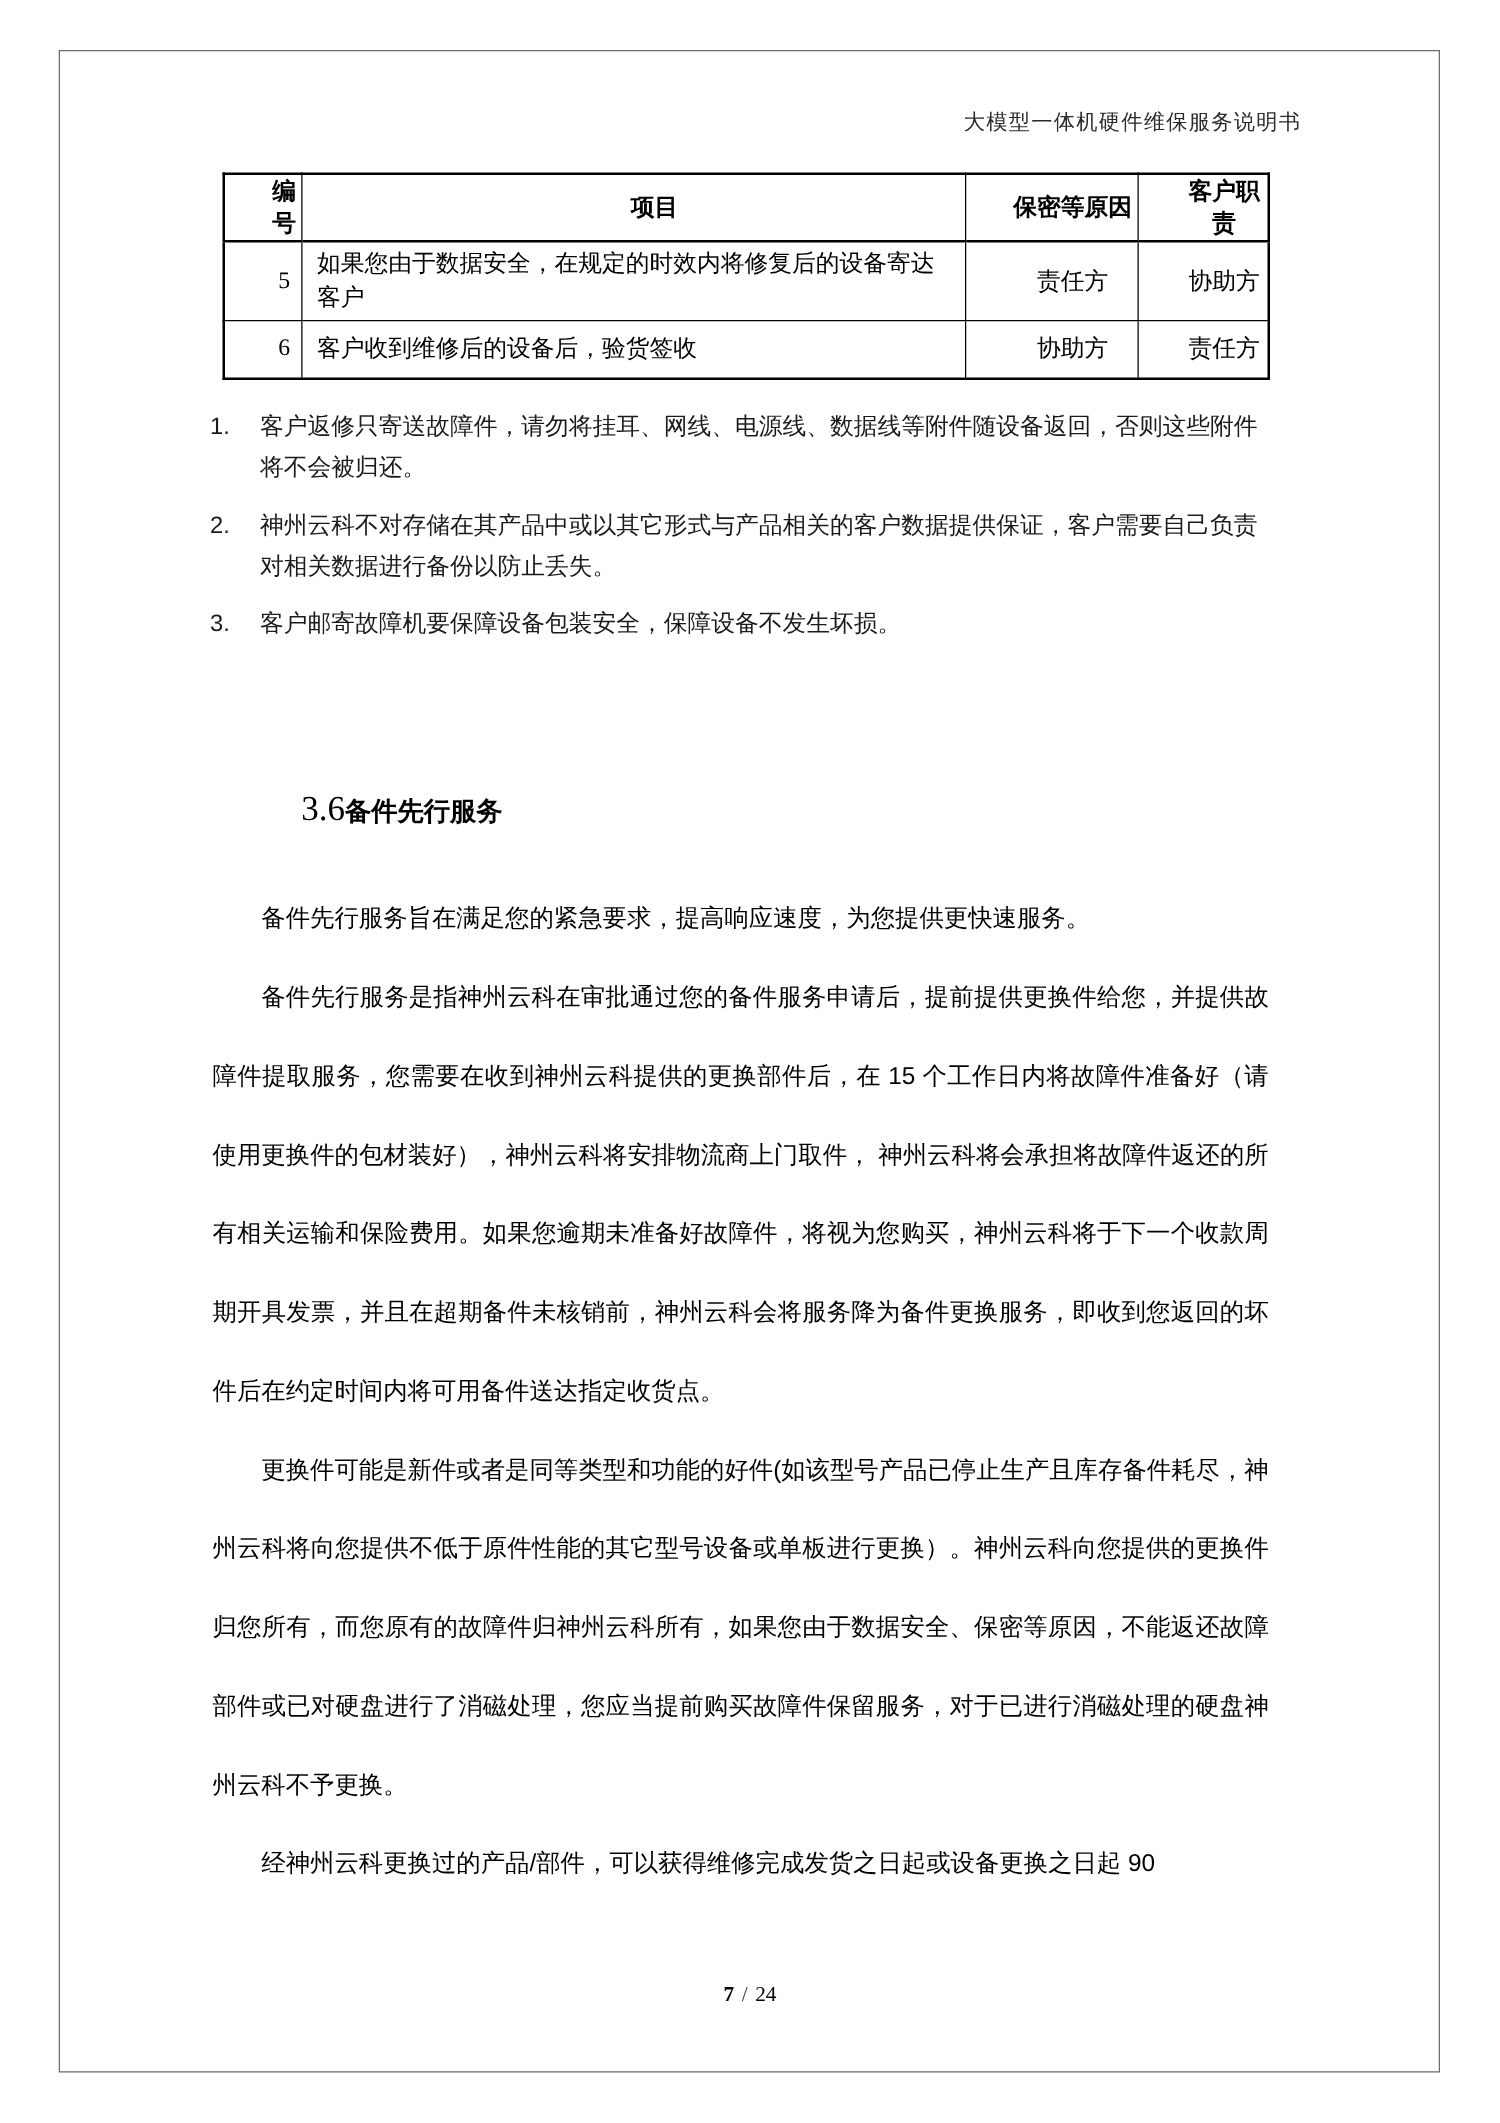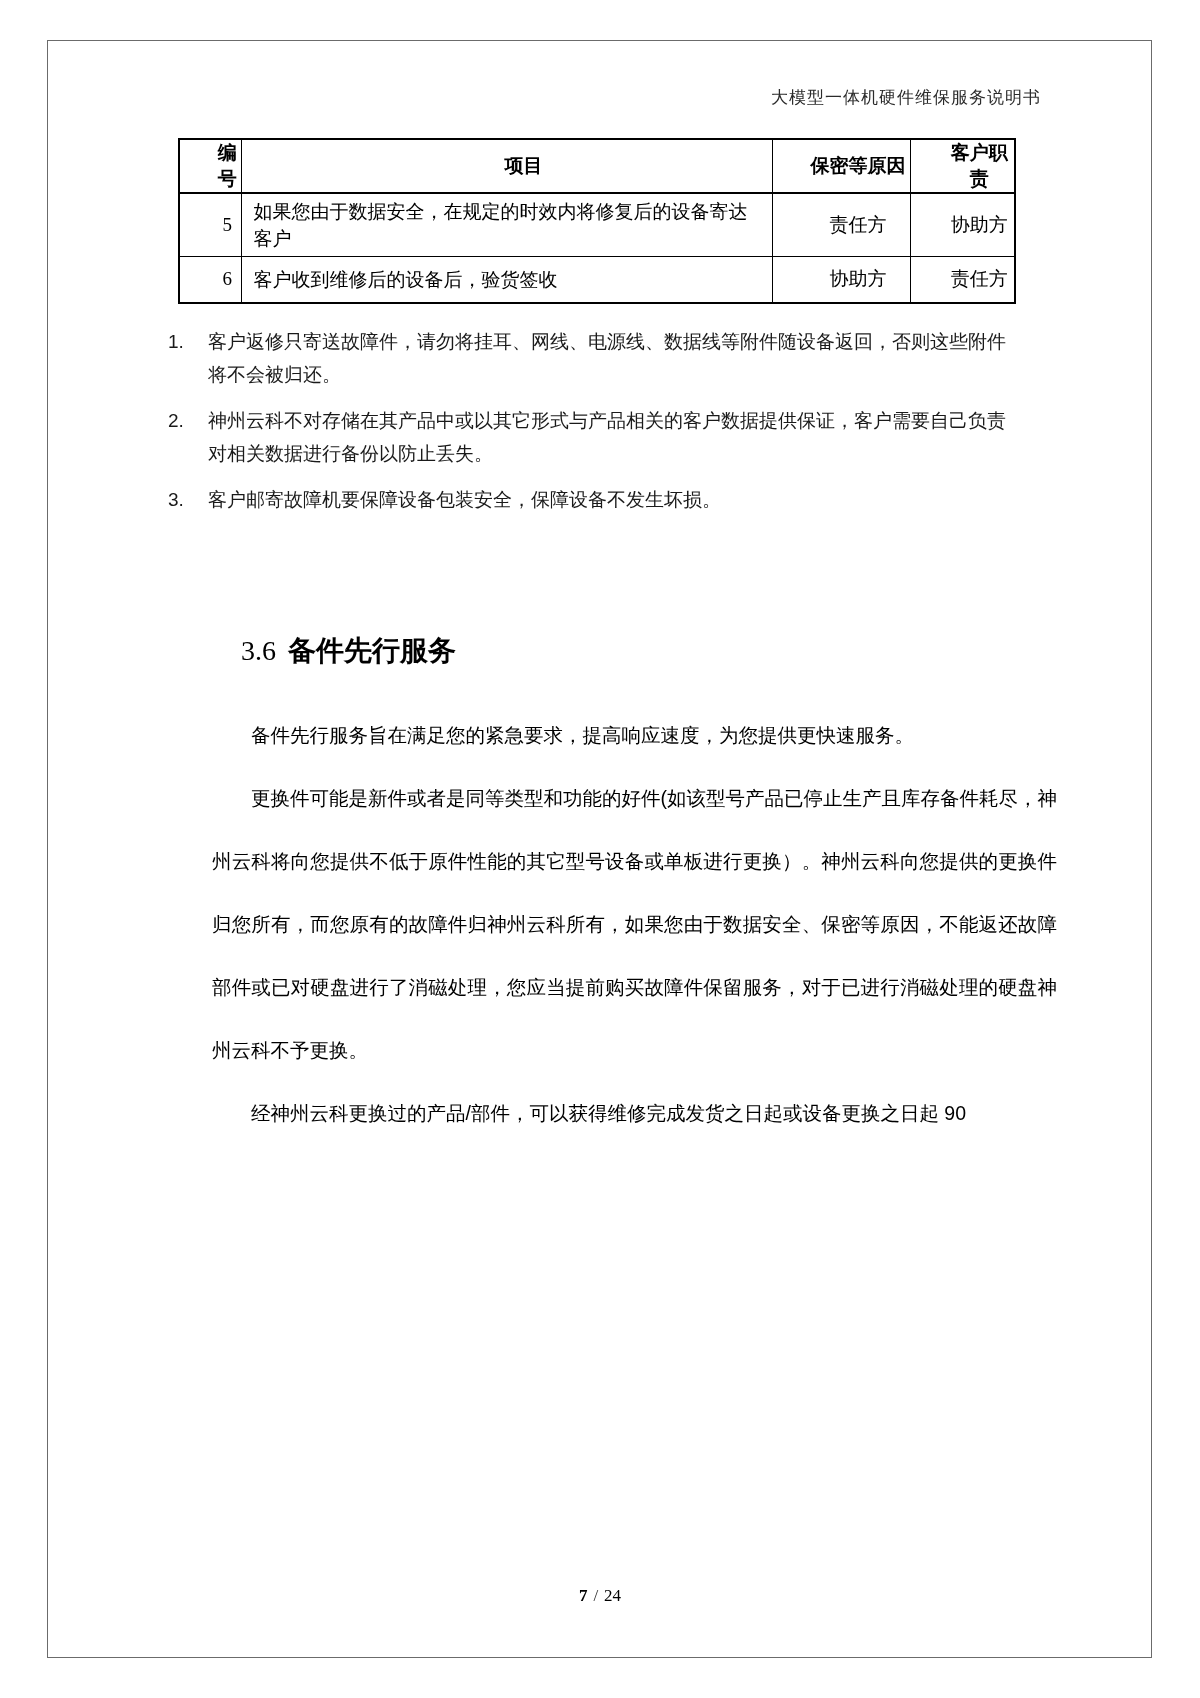--- a/index.html
+++ b/index.html
@@ -87,33 +87,32 @@
   }
   .section-number {
     font-family: "Liberation Serif", serif;
     font-size: 28px;
     color: #000;
     margin-left: 44px;
   }
   .section-title {
     font-family: "Liberation Sans", sans-serif;
     font-weight: bold;
-    font-size: 28px;
+    font-size: 21px;
     color: #000;
-    margin-left: 12px;
+    margin-left: 0;
   }
   .body-text {
     position: absolute;
     left: 170px; top: 704px;
     width: 845px;
     font-size: 19.5px;
     line-height: 63px;
     text-align: justify;
     color: #000;
-    margin-left: 42px;
   }
   .body-text p {
     text-indent: 2em;
     margin: 0;
   }
   .page-footer {
     position: absolute;
     left: 0; top: 1586px;
     width: 1200px;
     text-align: center;
@@ -176,19 +175,20 @@
     <span class="note-text">客户邮寄故障机要保障设备包装安全，保障设备不发生坏损。</span>
   </div>
 </div>
 
 <div class="section-heading">
   <span class="section-number">3.6</span><span class="section-title">备件先行服务</span>
 </div>
 
 <div class="body-text">
   <p>备件先行服务旨在满足您的紧急要求，提高响应速度，为您提供更快速服务。</p>
+  <p>备件先行服务是指神州云科在审批通过您的备件服务申请后，提前提供更换件给您，并提供故障件提取服务，您需要在收到神州云科提供的更换部件后，在 15 个工作日内将故障件准备好（请使用更换件的包材装好），神州云科将安排物流商上门取件， 神州云科将会承担将故障件返还的所有相关运输和保险费用。如果您逾期未准备好故障件，将视为您购买，神州云科将于下一个收款周期开具发票，并且在超期备件未核销前，神州云科会将服务降为备件更换服务，即收到您返回的坏件后在约定时间内将可用备件送达指定收货点。</p>
   <p>更换件可能是新件或者是同等类型和功能的好件(如该型号产品已停止生产且库存备件耗尽，神州云科将向您提供不低于原件性能的其它型号设备或单板进行更换）。神州云科向您提供的更换件归您所有，而您原有的故障件归神州云科所有，如果您由于数据安全、保密等原因，不能返还故障部件或已对硬盘进行了消磁处理，您应当提前购买故障件保留服务，对于已进行消磁处理的硬盘神州云科不予更换。</p>
   <p>经神州云科更换过的产品/部件，可以获得维修完成发货之日起或设备更换之日起 90</p>
 </div>
 
 <div class="page-footer">
   <span class="num">7</span><span class="sep">/</span><span>24</span>
 </div>
 
 </body></html>

